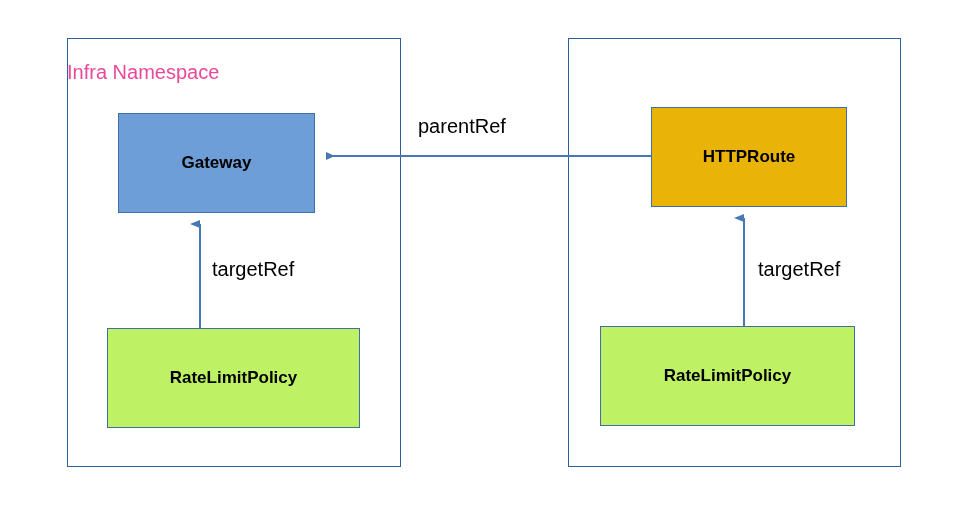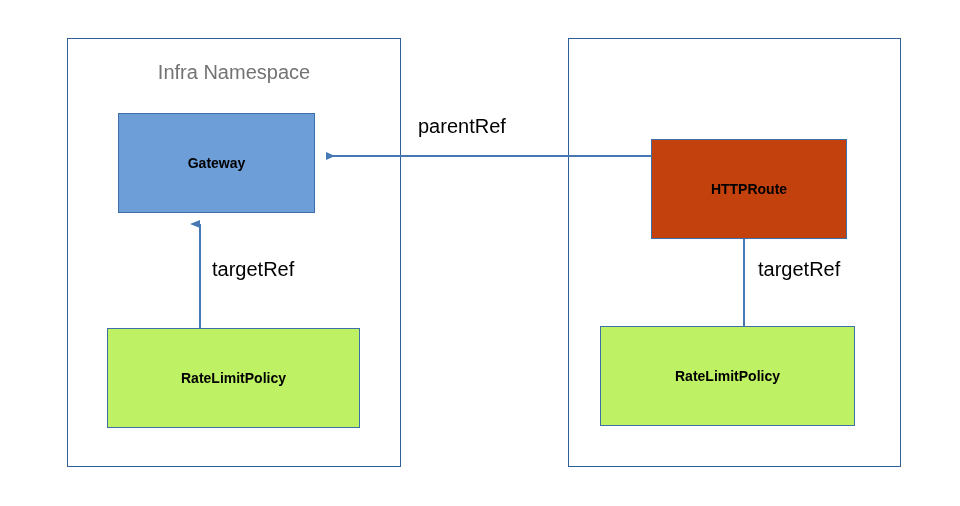--- a/index.html
+++ b/index.html
@@ -21,39 +21,39 @@
   }
   .ns-box {
     position: absolute;
     box-sizing: border-box;
     border: 1px solid #2e5f97;
     background: transparent;
   }
   .ns-title {
     position: absolute;
     font-size: 20px;
-    color: #737373;
+    color: #ec4899;
     white-space: nowrap;
-    text-align: center;
+    text-align: left;
     line-height: 24px;
   }
   .node {
     position: absolute;
     box-sizing: border-box;
     border: 1px solid #3f6fa8;
     display: flex;
     align-items: center;
     justify-content: center;
-    font-size: 14px;
+    font-size: 17px;
     font-weight: bold;
     color: #000000;
     white-space: nowrap;
   }
   .node-gateway   { background: #6d9ed8; }
-  .node-httproute { background: #c2410c; margin-top: 32px; }
+  .node-httproute { background: #eab308; }
   .node-policy    { background: #bef264; }
 
   .edge-svg {
     position: absolute;
     left: 0;
     top: 0;
     width: 960px;
     height: 506px;
     overflow: visible;
   }

